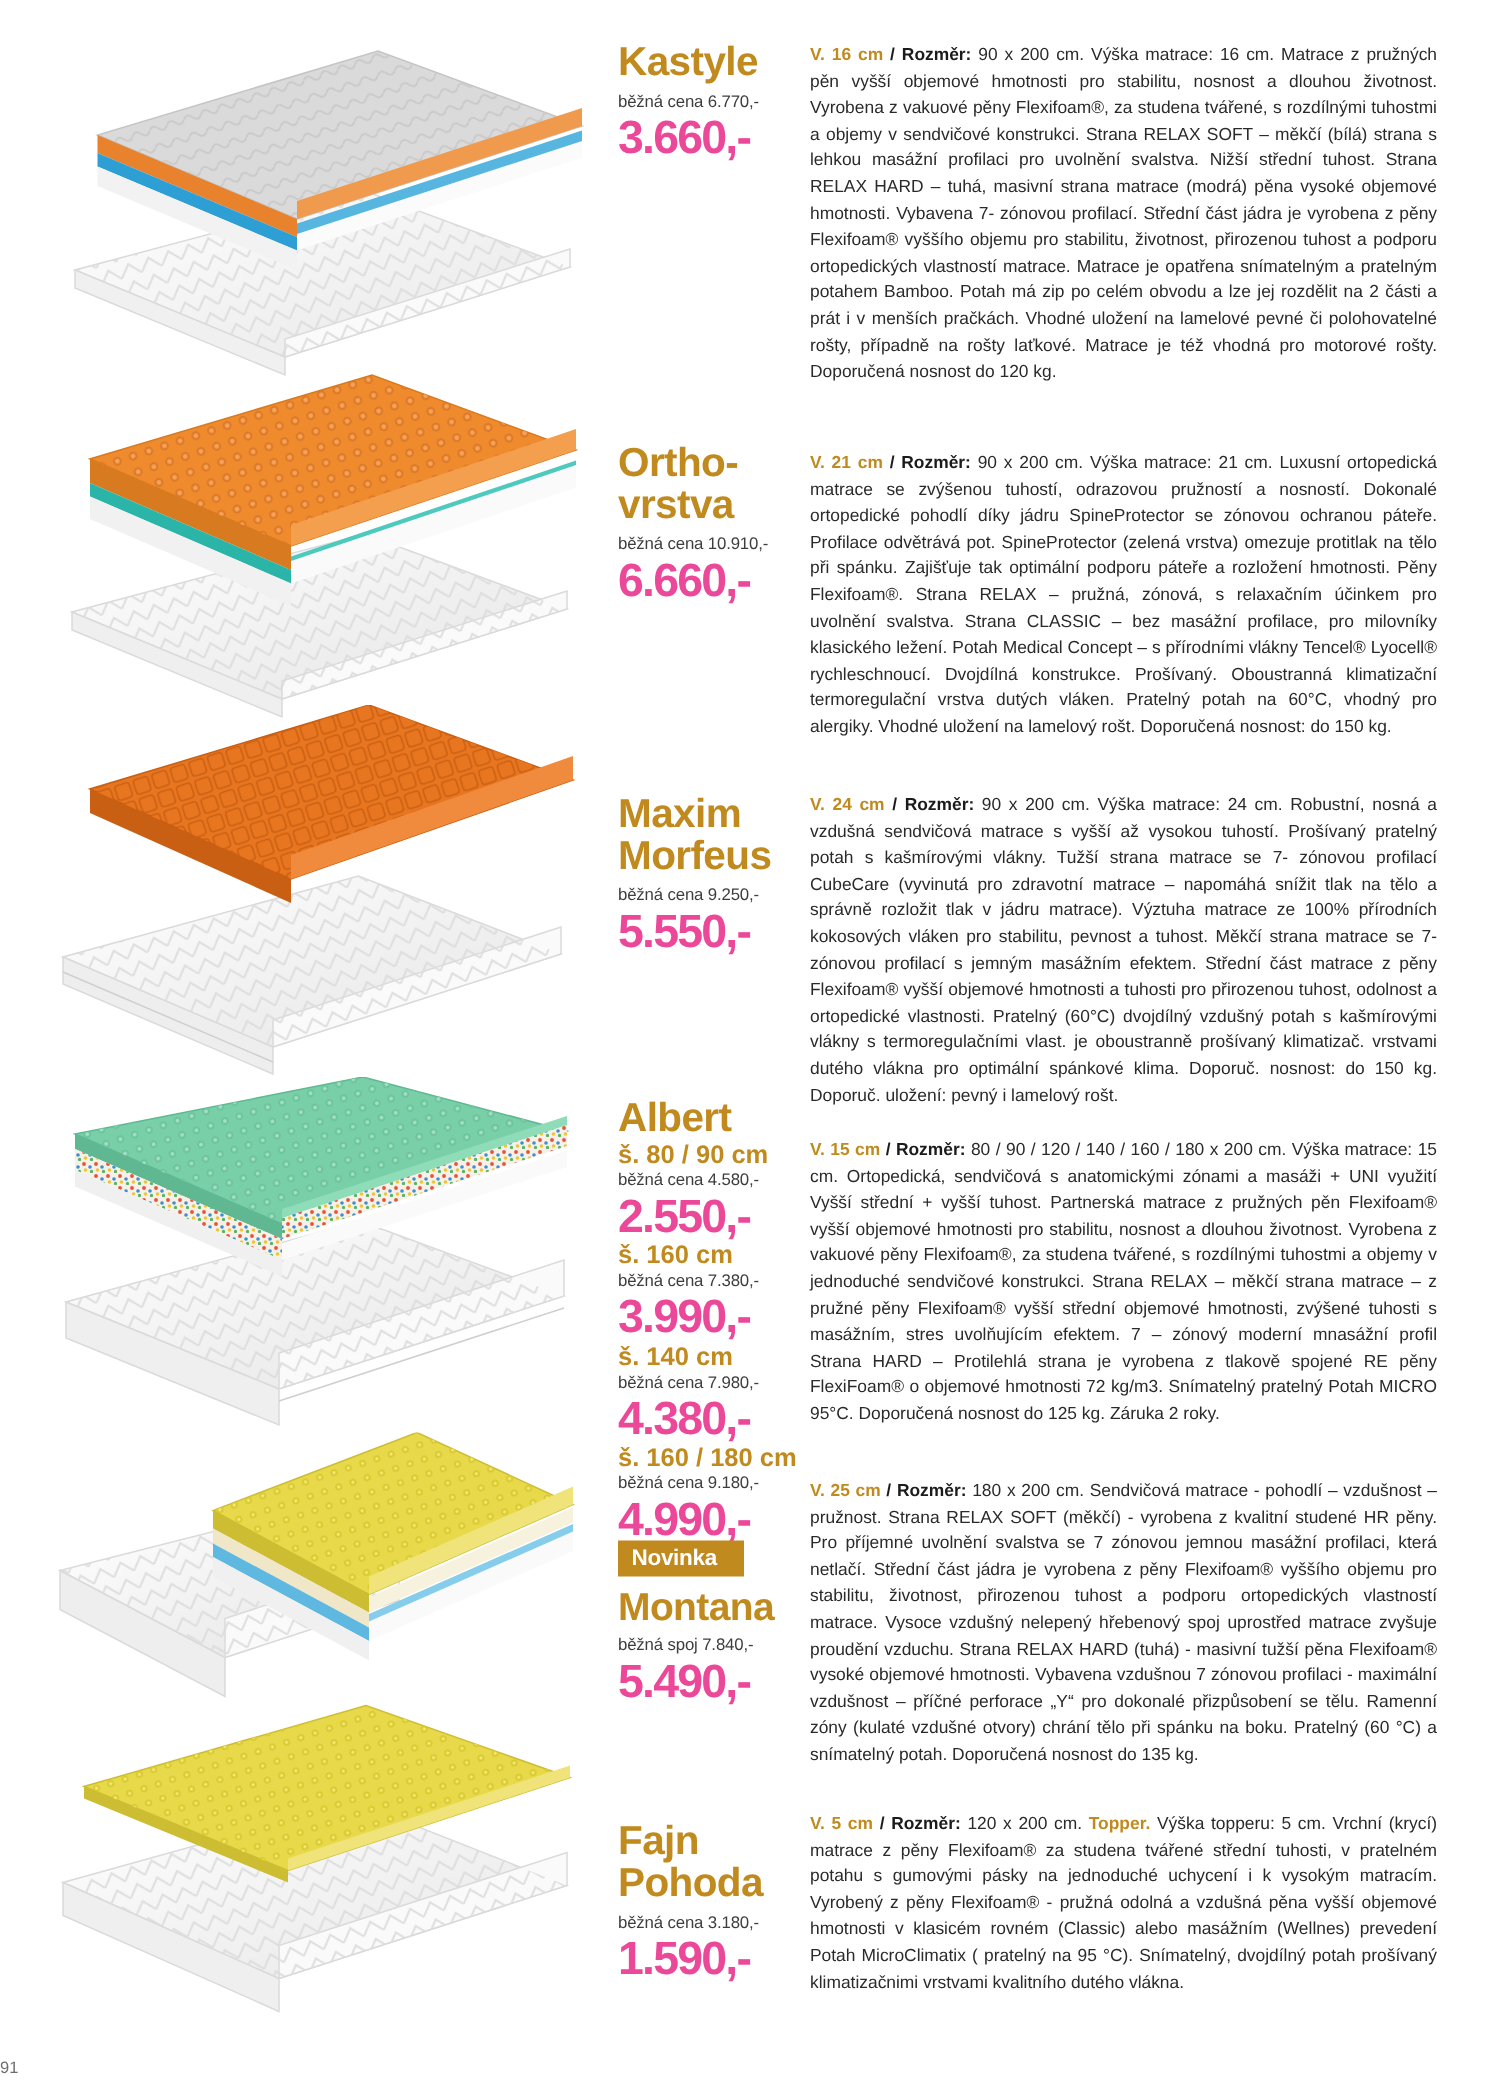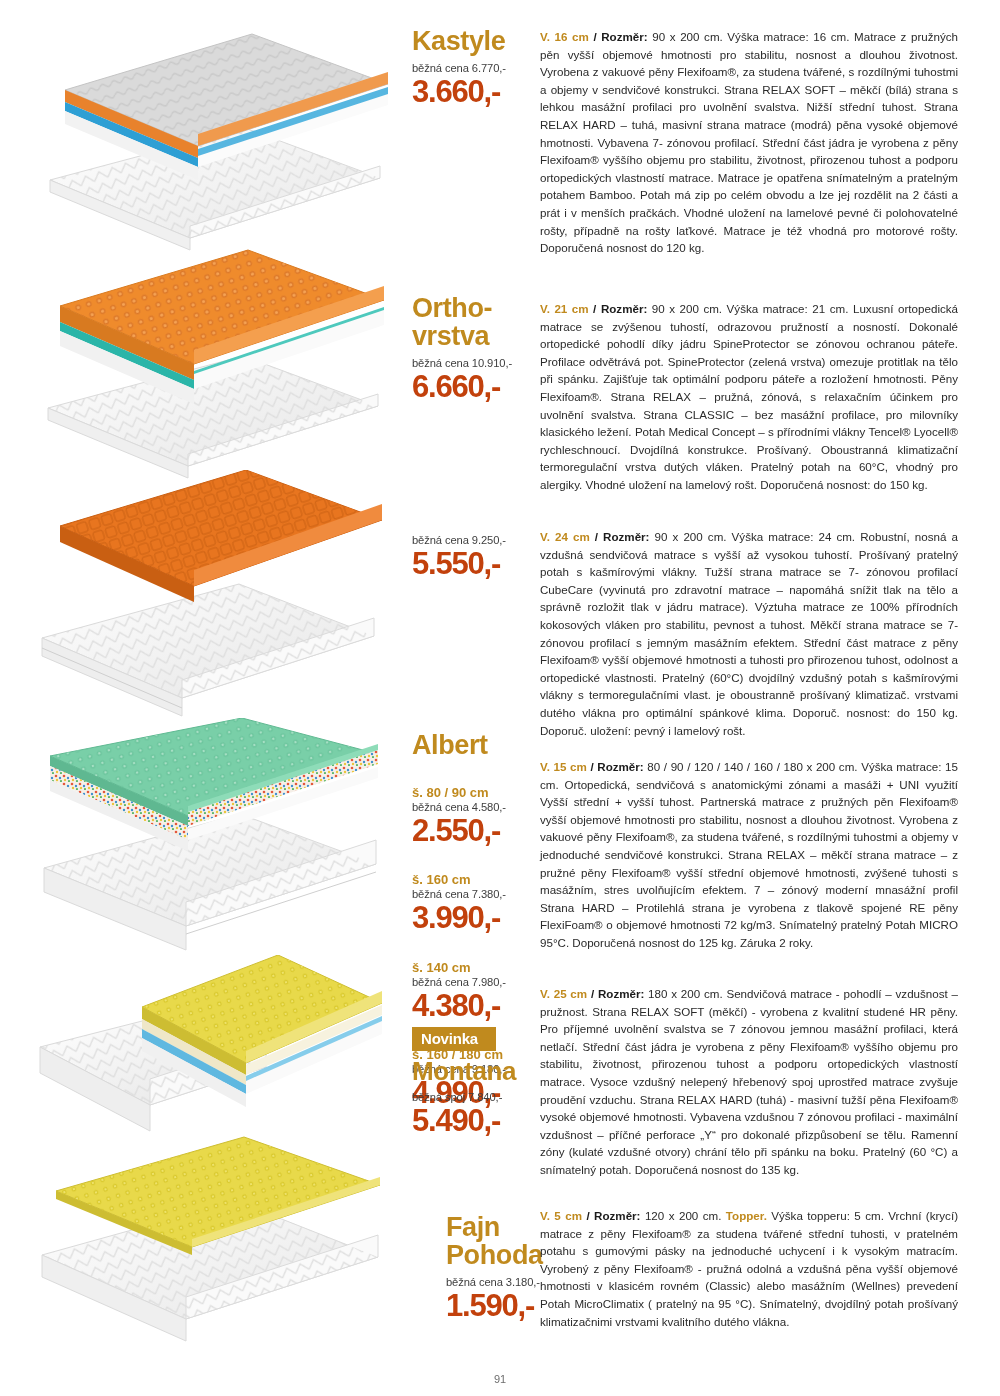--- a/index.html
+++ b/index.html
@@ -54,31 +54,31 @@
   .oldprice {
     font-size: 11.2px;
     color: #3e3e3e;
     margin-top: 6px;
     letter-spacing: -0.1px;
     white-space: nowrap;
   }
   .price {
     font-size: 31px;
     font-weight: 700;
-    color: #c2410c;
+    color: #ec4899;
     letter-spacing: -1.2px;
     margin-top: 2px;
     line-height: 1.05;
     white-space: nowrap;
   }
   .sizelbl {
-    font-size: 13px;
+    font-size: 17px;
     font-weight: 700;
     color: #c08a1e;
-    margin-top: 25px;
+    margin-top: 0;
     white-space: nowrap;
   }
   .badge {
     display: inline-block;
     background: #c08a1e;
     color: #ffffff;
     font-size: 15px;
     font-weight: 700;
     padding: 3px 18px 4px 9px;
     margin-bottom: 7px;
@@ -92,21 +92,20 @@
     hyphens: none;
   }
   .desc .hl { color: #c08a1e; font-weight: 700; }
   .desc .bold { font-weight: 700; color: #1b1b1b; }
 
   .pagenum {
     position: absolute;
     left: 0;
     top: 1373px;
     width: 1000px;
-    text-align: center;
     font-size: 11px;
     color: #6e6e6e;
   }
   svg { display: block; }
 </style>
 </head>
 <body>
 
 <div class="page">
 
@@ -226,20 +225,21 @@
         </g>
         <g>
           <polygon points="30,56 164,116 352,50 216,0" fill="#e8751f" stroke="#c95f12" stroke-width="1"></polygon>
           <polygon points="30,56 164,116 352,50 216,0" fill="url(#p-cube)" opacity="0.95"></polygon>
           <polygon points="30,56 164,116 164,132 30,72" fill="#c95f12"></polygon>
           <polygon points="164,116 352,50 352,34 164,100" fill="#f08b3e"></polygon>
         </g>
       </svg>
     </div>
     <div class="name-col" style="top:58px;">
+      <div class="pname two-line"><span>Maxim</span><br><span>Morfeus</span></div>
       <div class="oldprice">běžná cena 9.250,-</div>
       <div class="price">5.550,-</div>
     </div>
     <div class="desc-col" style="top:58px;">
       <p class="desc"><span class="hl">V. 24 cm</span><span class="bold"> / </span><span class="bold">Rozměr:</span><span> 90 x 200 cm. Výška matrace: 24 cm. Robustní, nosná a vzdušná sendvičová matrace s vyšší až vysokou tuhostí. Prošívaný pratelný potah s kašmírovými vlákny. Tužší strana matrace se 7- zónovou profilací CubeCare (vyvinutá pro zdravotní matrace – napomáhá snížit tlak na tělo a správně rozložit tlak v jádru matrace). Výztuha matrace ze 100% přírodních kokosových vláken pro stabilitu, pevnost a tuhost.  Měkčí strana matrace se 7- zónovou profilací s jemným masážním efektem.  Střední část matrace z pěny Flexifoam® vyšší objemové hmotnosti a tuhosti pro přirozenou tuhost, odolnost a ortopedické vlastnosti. Pratelný (60°C)  dvojdílný vzdušný potah s kašmírovými vlákny s termoregulačními vlast. je oboustranně prošívaný klimatizač. vrstvami dutého vlákna pro optimální spánkové klima. Doporuč. nosnost: do 150 kg. Doporuč. uložení: pevný i lamelový rošt.</span></p>
     </div>
   </div>
 
   <div class="product" style="top:718px;height:262px;">
     <div class="img-col">
@@ -373,21 +373,21 @@
           <polygon points="12,120 156,184 348,122 206,66" fill="url(#p-chev6)" opacity="0.9"></polygon>
         </g>
         <g>
           <polygon points="26,56 162,112 350,50 214,2" fill="#e8d94a" stroke="#cdbd32" stroke-width="1"></polygon>
           <polygon points="26,56 162,112 350,50 214,2" fill="url(#p-perf2)" opacity="0.95"></polygon>
           <polygon points="26,56 162,112 162,120 26,64" fill="#cdbd32"></polygon>
           <polygon points="162,112 350,50 350,42 162,104" fill="#efe37a"></polygon>
         </g>
       </svg>
     </div>
-    <div class="name-col" style="top:78px;margin-left:34px;">
+    <div class="name-col" style="top:78px;">
       <div class="pname two-line"><span>Fajn</span><br><span>Pohoda</span></div>
       <div class="oldprice">běžná cena 3.180,-</div>
       <div class="price">1.590,-</div>
     </div>
     <div class="desc-col" style="top:72px;">
       <p class="desc"><span class="hl">V. 5 cm</span><span class="bold"> / </span><span class="bold">Rozměr:</span><span> 120 x 200 cm. </span><span class="hl">Topper.</span><span> Výška topperu: 5 cm. Vrchní (krycí) matrace z pěny Flexifoam® za studena tvářené střední tuhosti, v pratelném potahu s gumovými pásky na jednoduché uchycení i  k vysokým matracím. Vyrobený z pěny Flexifoam® - pružná odolná a vzdušná pěna vyšší objemové hmotnosti v klasicém rovném (Classic) alebo masážním (Wellnes) prevedení Potah MicroClimatix ( pratelný na 95 °C). Snímatelný, dvojdílný potah prošívaný klimatizačnimi vrstvami kvalitního dutého vlákna.</span></p>
     </div>
   </div>
 
   <div class="pagenum">91</div>

